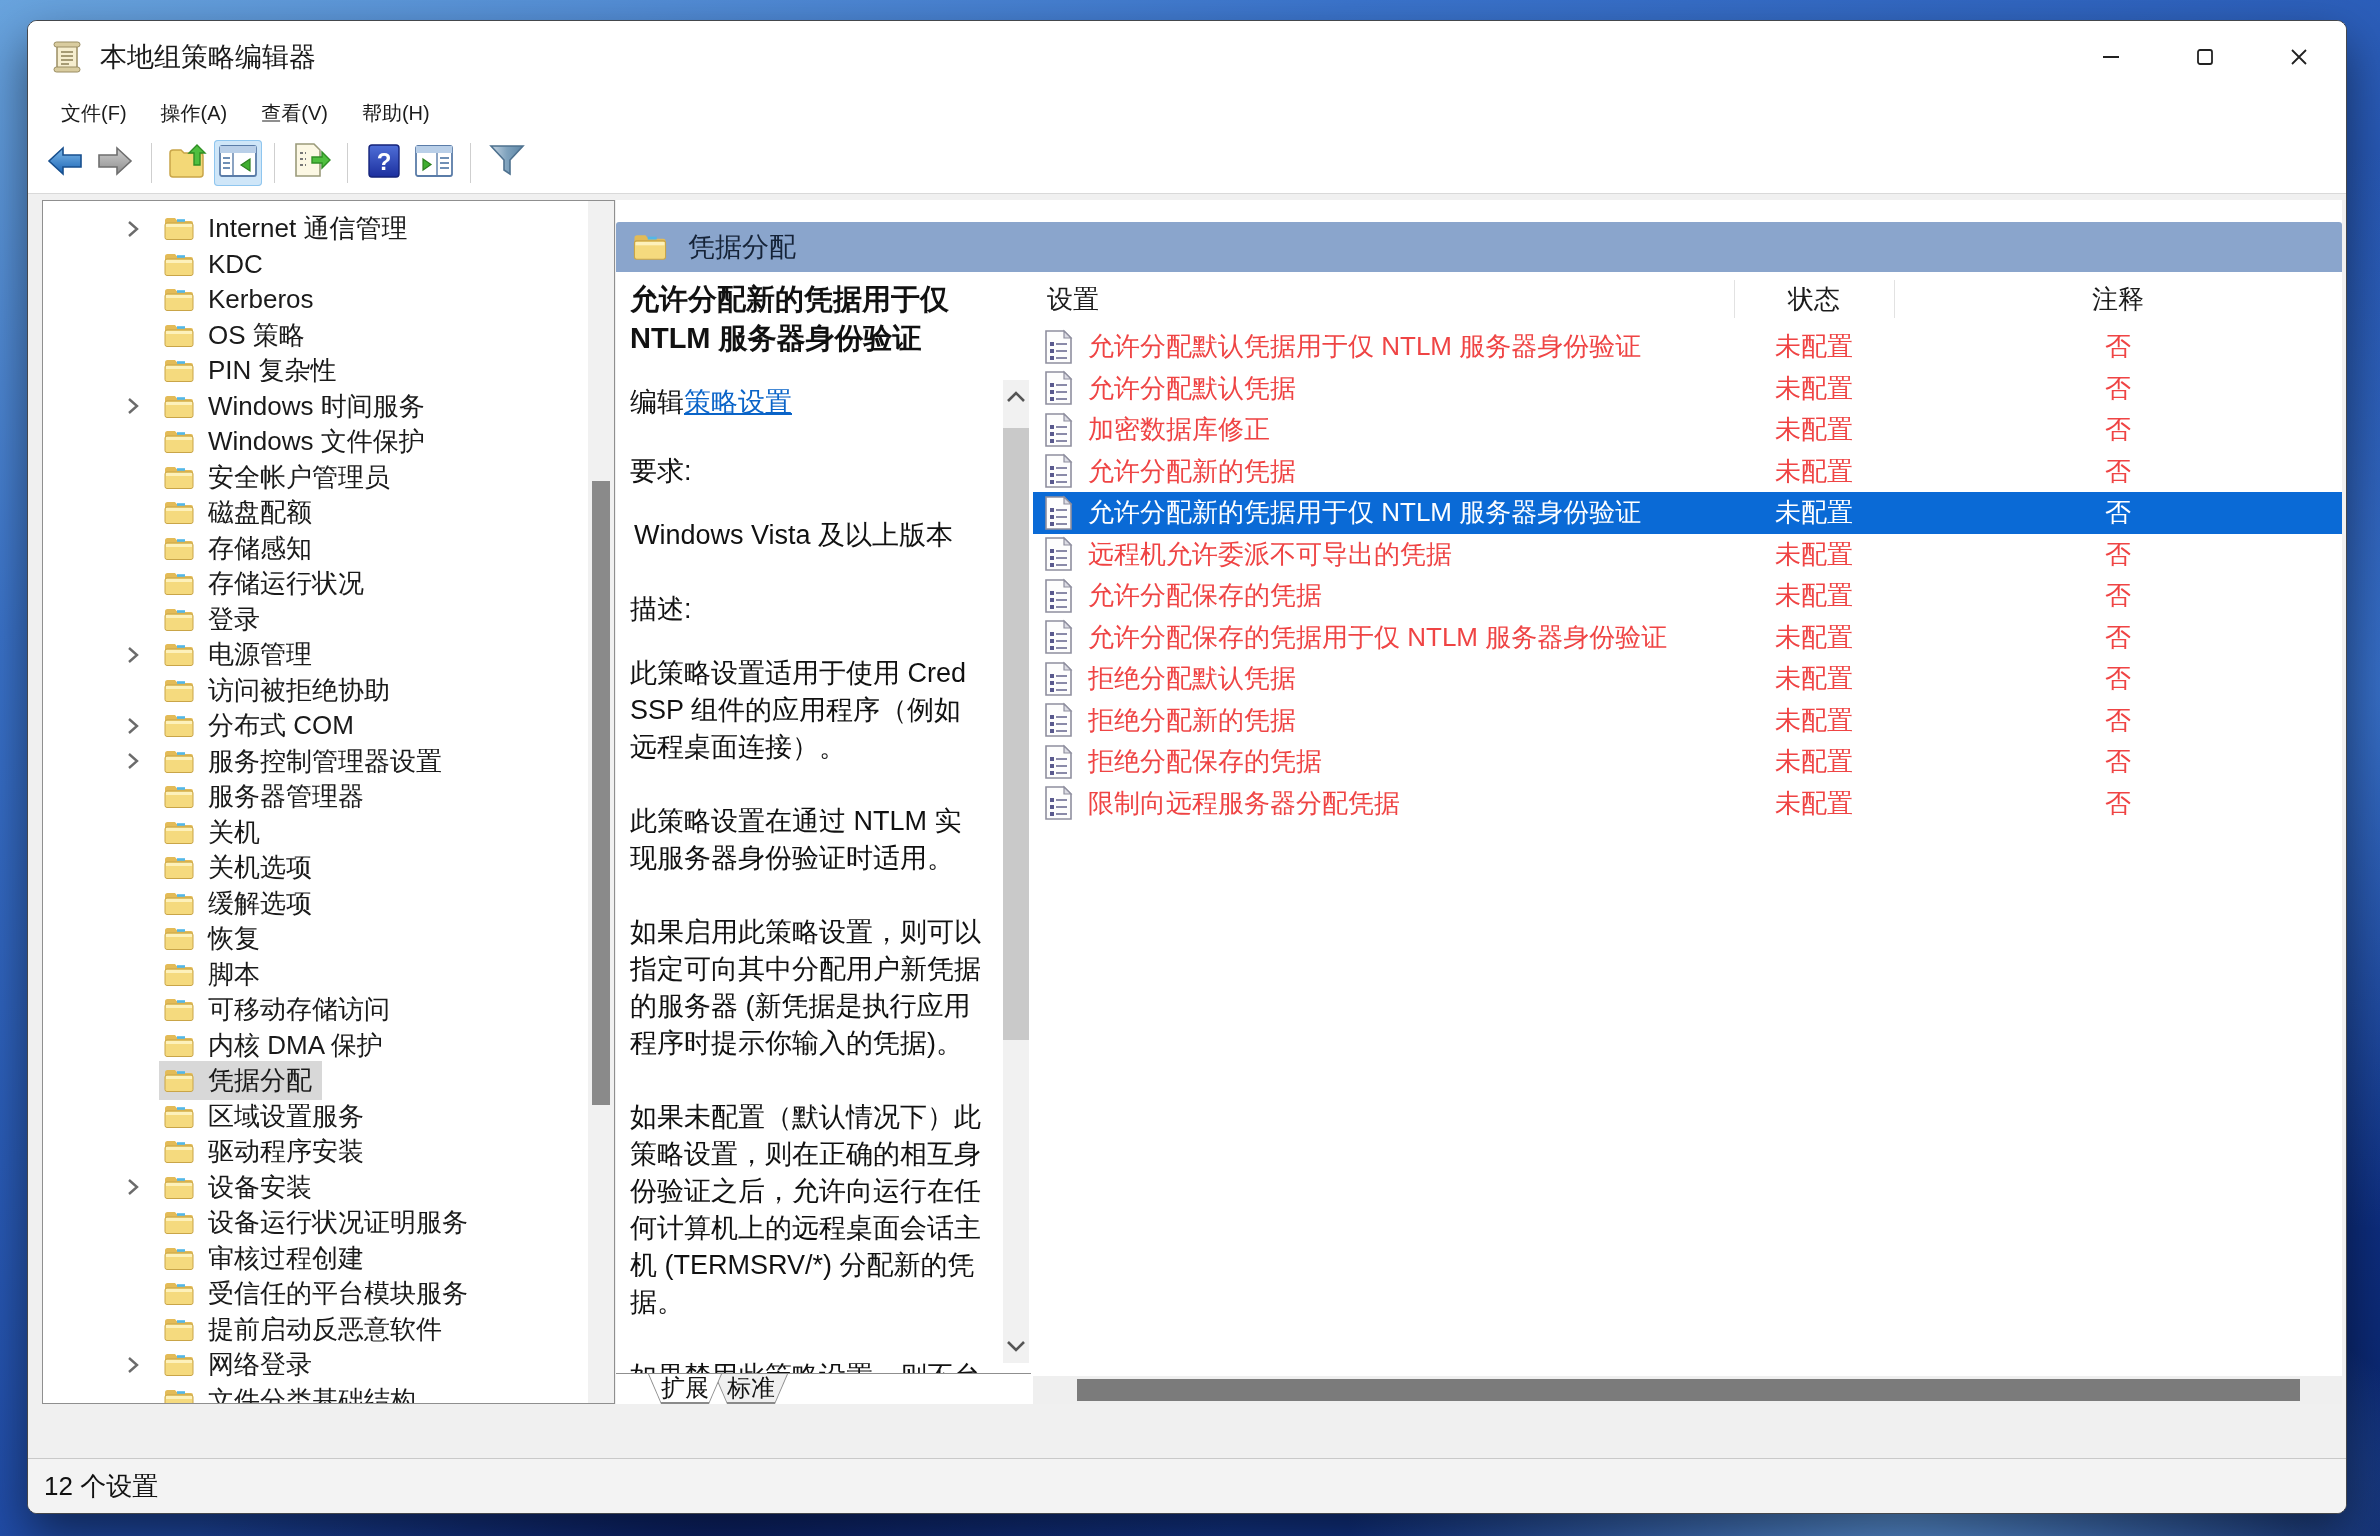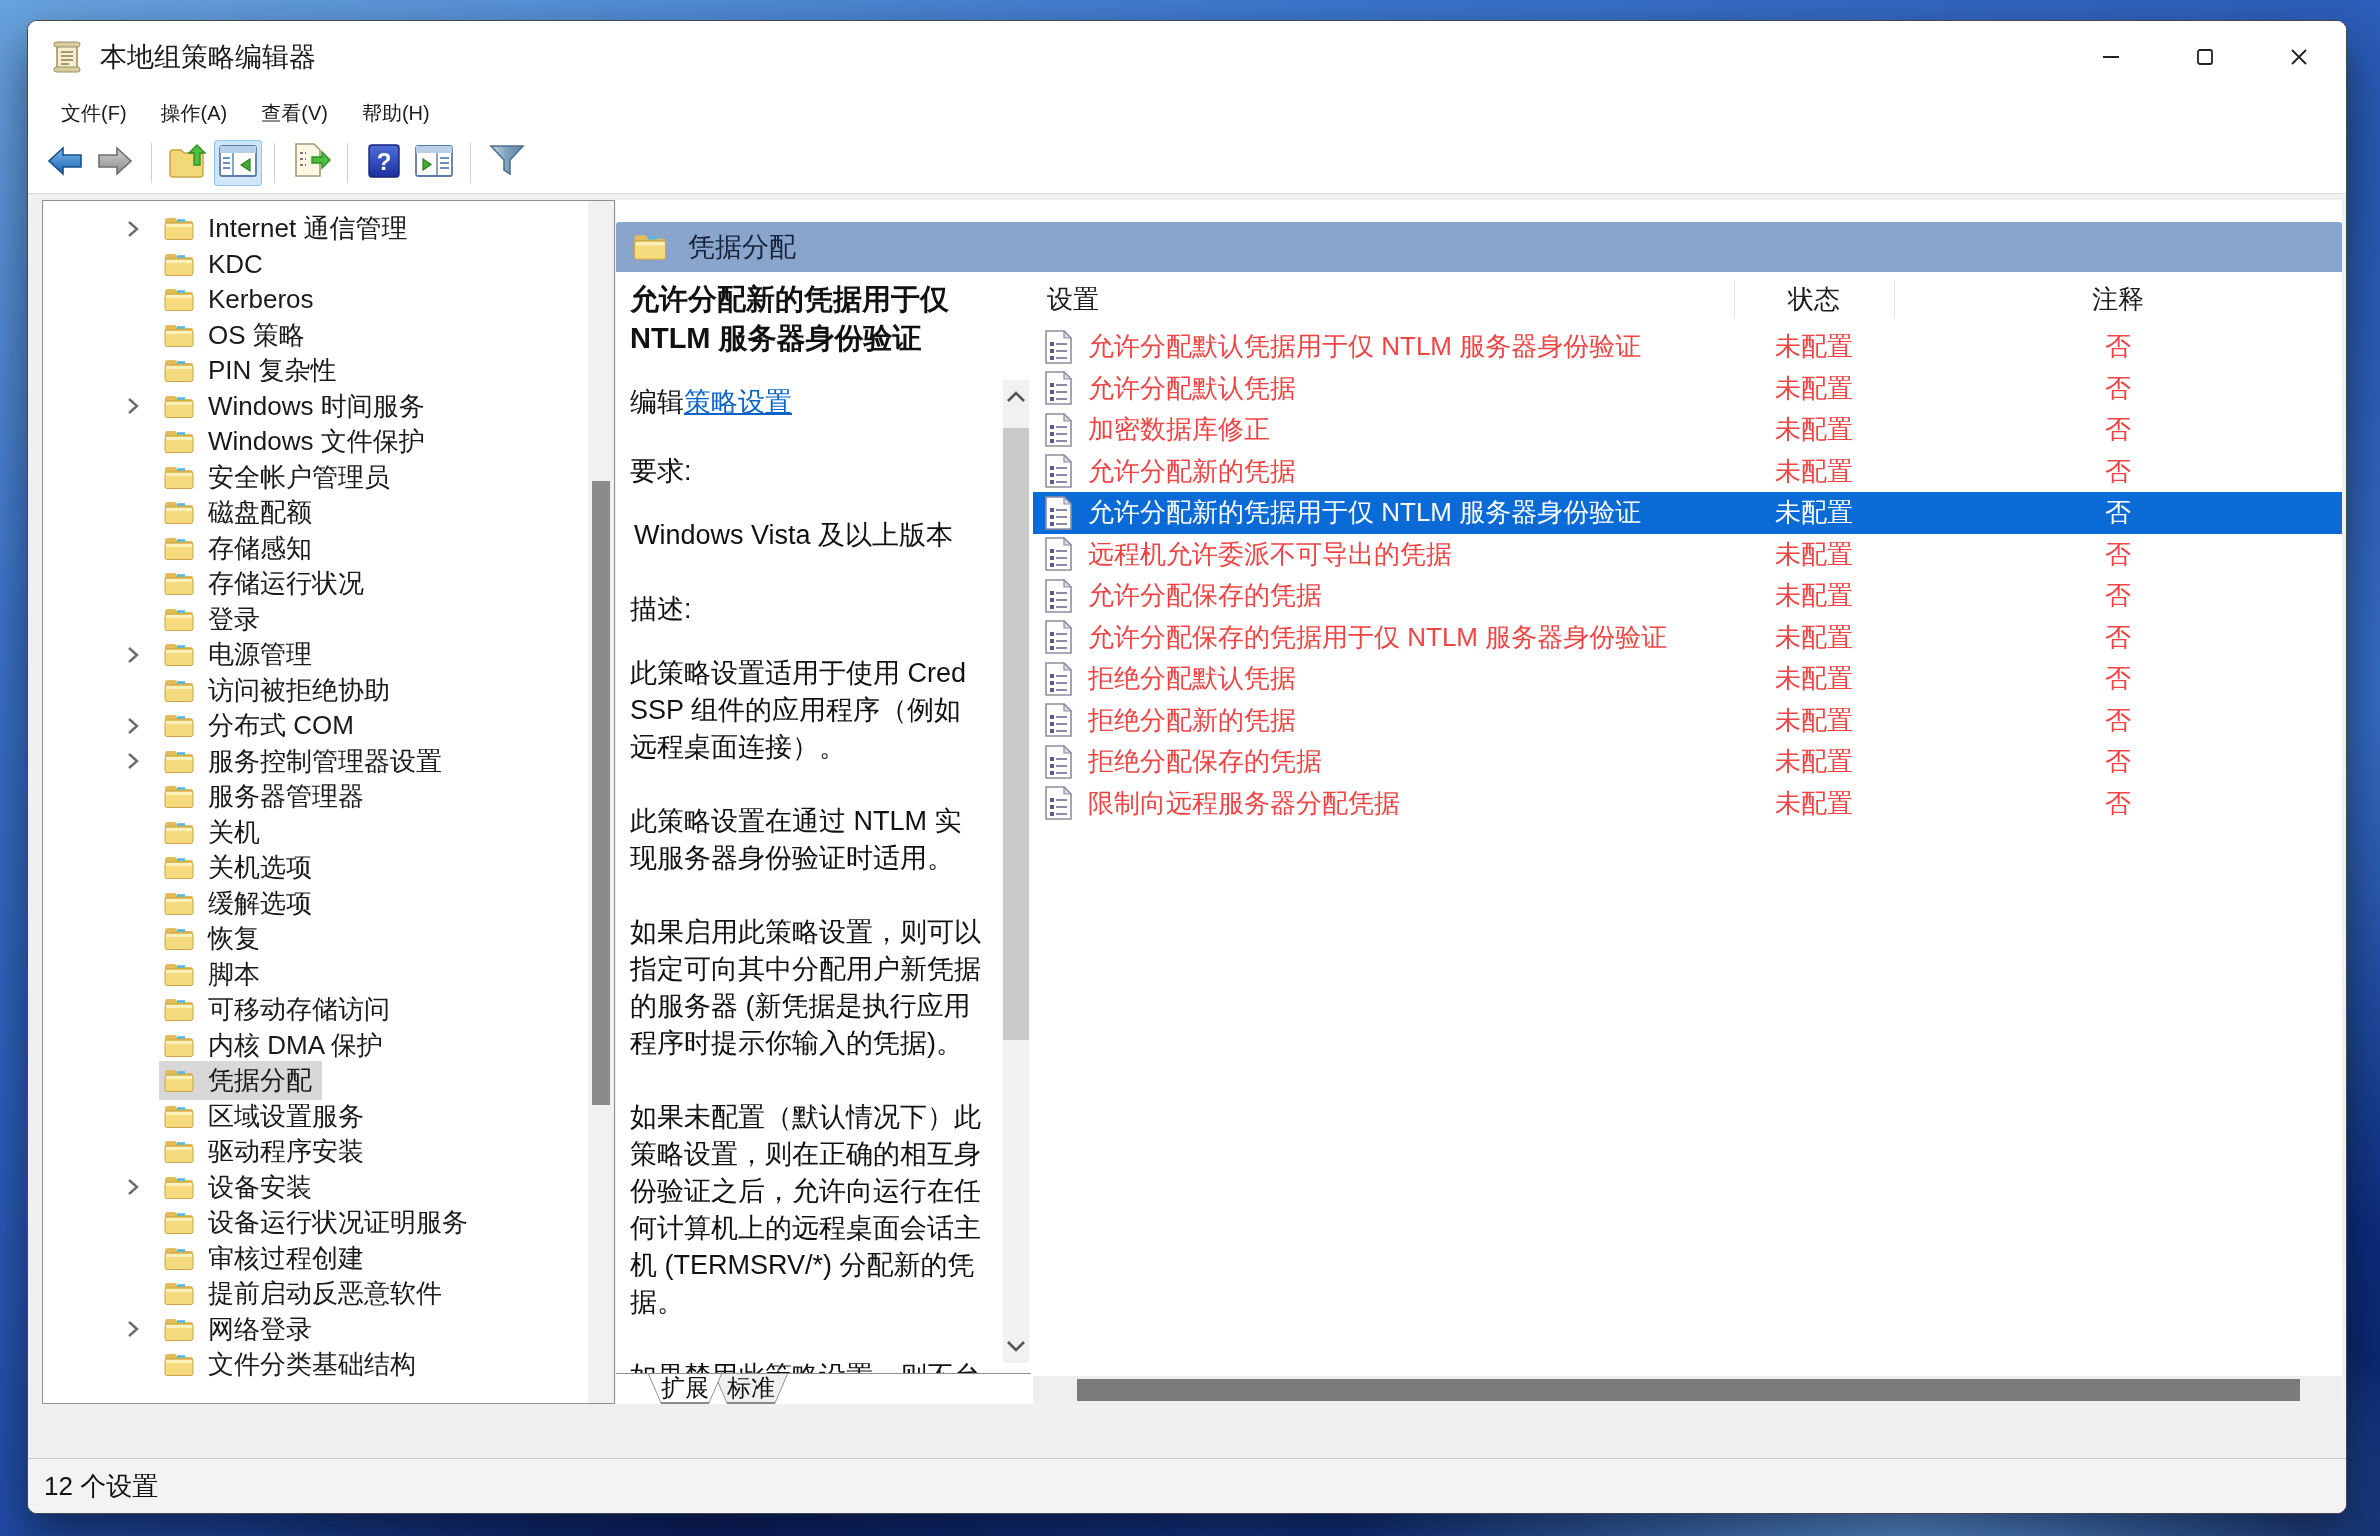--- a/index.html
+++ b/index.html
@@ -677,20 +677,34 @@
             <span class="chev"></span>
             <span class="row-inner">
               <span class="ficon">
                 <svg width="32" height="27" viewBox="0 0 32 27">
   <path d="M2 5.5 Q2 3 4.5 3 L12 3 L14.5 6 L28 6 Q30 6 30 8 L30 9 L2 9 Z" fill="#e3bb57"></path>
   <rect x="2" y="8" width="28" height="16.5" rx="2" fill="#f5da7e" stroke="#c9a548" stroke-width="1"></rect>
   <rect x="3" y="9" width="26" height="3" fill="#fdf1bb"></rect>
   <rect x="14" y="4.2" width="8" height="2.6" fill="#53b7e8"></rect>
 </svg>
               </span>
+              <span class="tlabel">受信任的平台模块服务</span>
+            </span>
+          </div>
+          <div class="tree-row">
+            <span class="chev"></span>
+            <span class="row-inner">
+              <span class="ficon">
+                <svg width="32" height="27" viewBox="0 0 32 27">
+  <path d="M2 5.5 Q2 3 4.5 3 L12 3 L14.5 6 L28 6 Q30 6 30 8 L30 9 L2 9 Z" fill="#e3bb57"></path>
+  <rect x="2" y="8" width="28" height="16.5" rx="2" fill="#f5da7e" stroke="#c9a548" stroke-width="1"></rect>
+  <rect x="3" y="9" width="26" height="3" fill="#fdf1bb"></rect>
+  <rect x="14" y="4.2" width="8" height="2.6" fill="#53b7e8"></rect>
+</svg>
+              </span>
               <span class="tlabel">提前启动反恶意软件</span>
             </span>
           </div>
           <div class="tree-row">
             <span class="chev">
               <svg width="20" height="22" viewBox="0 0 20 22">
                 <path d="M6 4 L14 11 L6 18" fill="none" stroke="#6b6b6b" stroke-width="2.4"></path>
               </svg>
             </span>
             <span class="row-inner">

